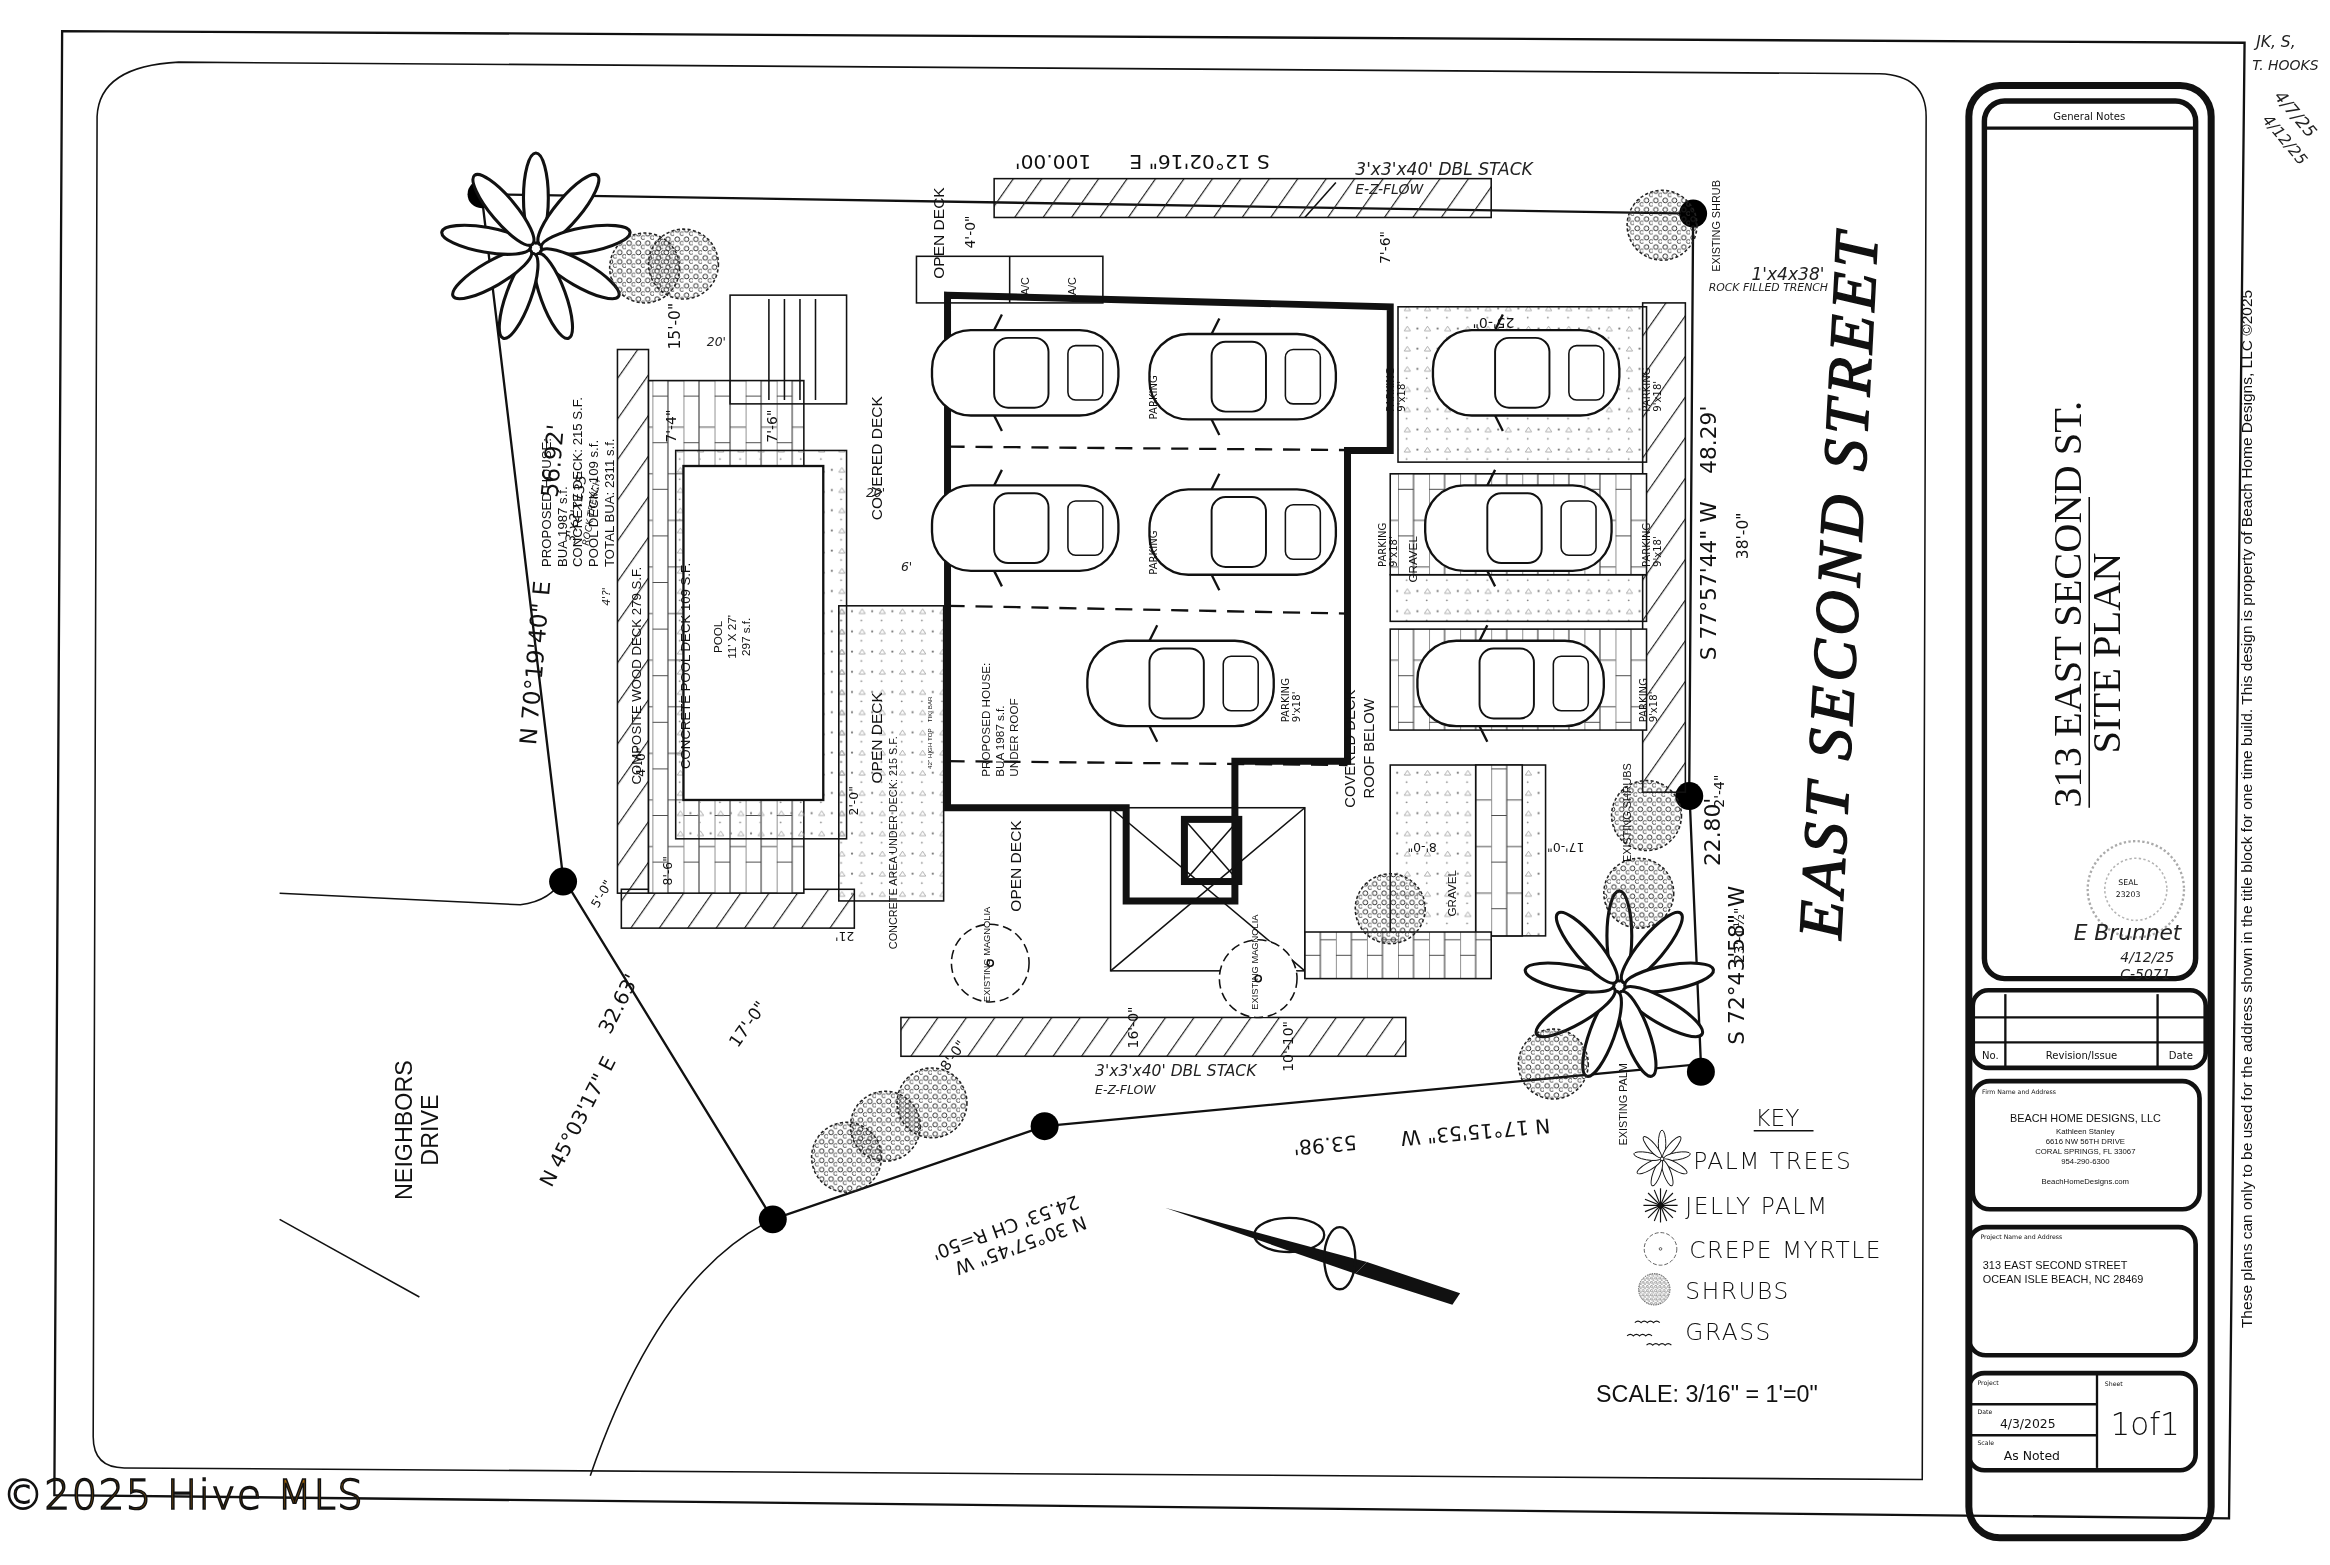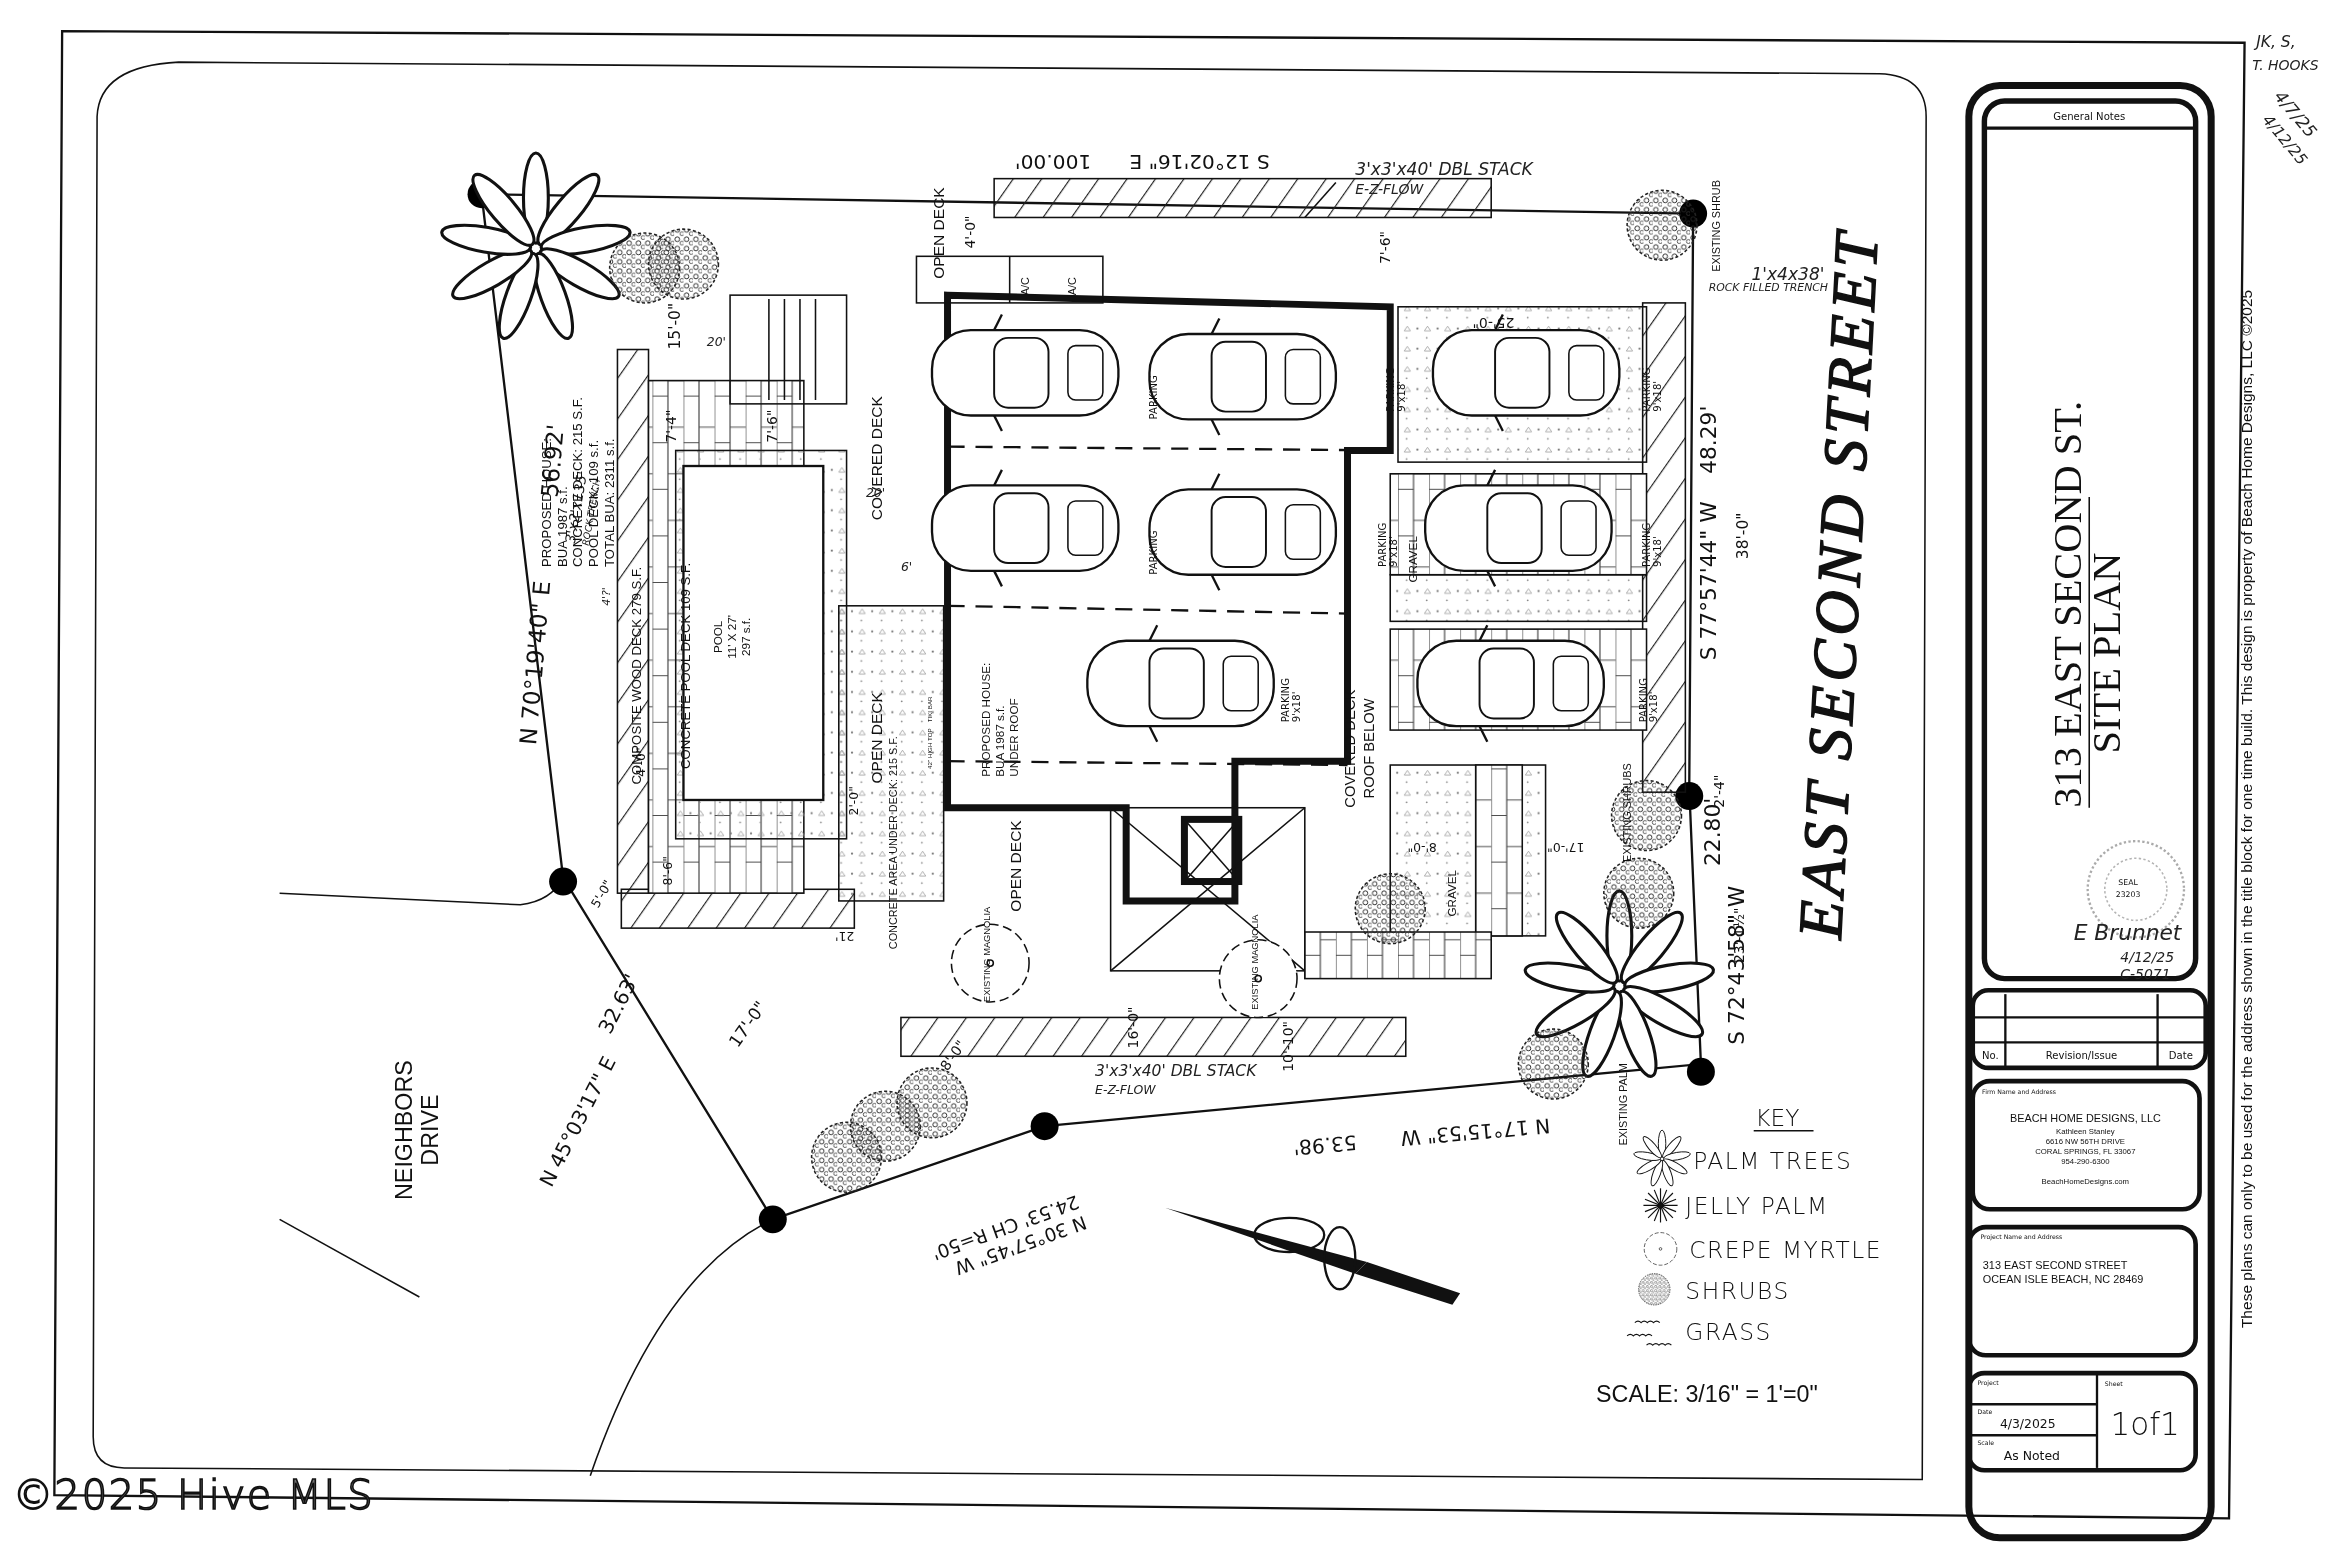--- a/index.html
+++ b/index.html
@@ -11,21 +11,21 @@
   .thick{stroke-width:9;}
   .dash{stroke-dasharray:22 14;}
   .hatch{fill:url(#hatch);stroke:#111;stroke-width:2;}
   .conc{fill:url(#dots);stroke:#111;stroke-width:2;}
   .brick{fill:url(#brick);stroke:#111;stroke-width:2;}
   .t-sans{font-family:"Liberation Sans",sans-serif;fill:#111;}
   .t-serif{font-family:"Liberation Serif",serif;fill:#111;}
   .t-mono{font-family:"DejaVu Sans",sans-serif;fill:#111;}
   .t-hand{font-family:"DejaVu Sans",sans-serif;fill:#222;font-style:italic;}
   .node{fill:#000;}
-  .watermark{position:absolute;left:13px;top:1472px;font-family:"DejaVu Sans",sans-serif;font-size:40px;font-weight:200;color:#737373;-webkit-text-stroke:1.6px #111;letter-spacing:1.6px;text-align:right;}
+  .watermark{position:absolute;left:3px;top:1472px;font-family:"DejaVu Sans",sans-serif;font-size:40px;font-weight:200;color:#a16207;-webkit-text-stroke:1.6px #111;letter-spacing:1.6px;text-align:right;}
 </style>
 </head>
 <body>
 
 <svg width="2330" height="1565" viewBox="0 0 3000 2015" xmlns="http://www.w3.org/2000/svg">
   <defs>
     <pattern id="hatch" width="30" height="30" patternUnits="userSpaceOnUse" patternTransform="rotate(35)">
       <line x1="0" y1="0" x2="0" y2="30" stroke="#222" stroke-width="3"></line>
     </pattern>
     <pattern id="dots" width="26" height="26" patternUnits="userSpaceOnUse">

